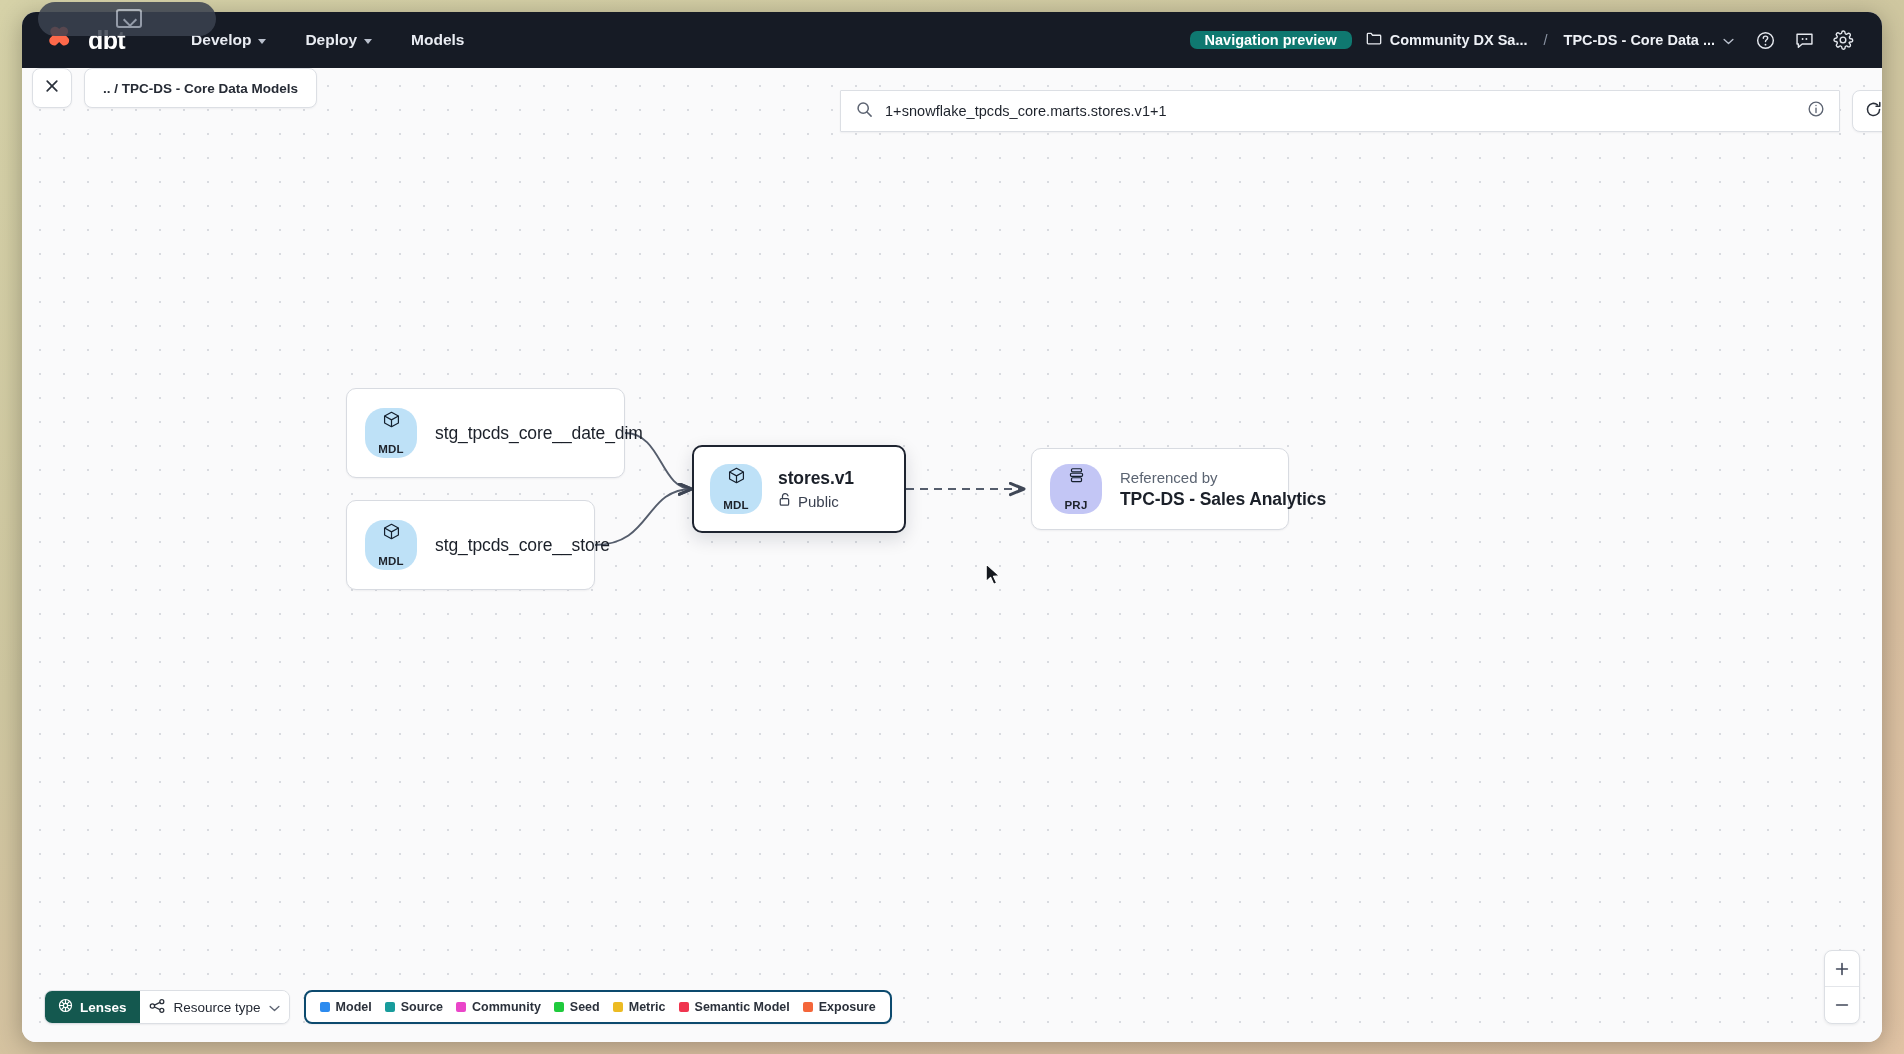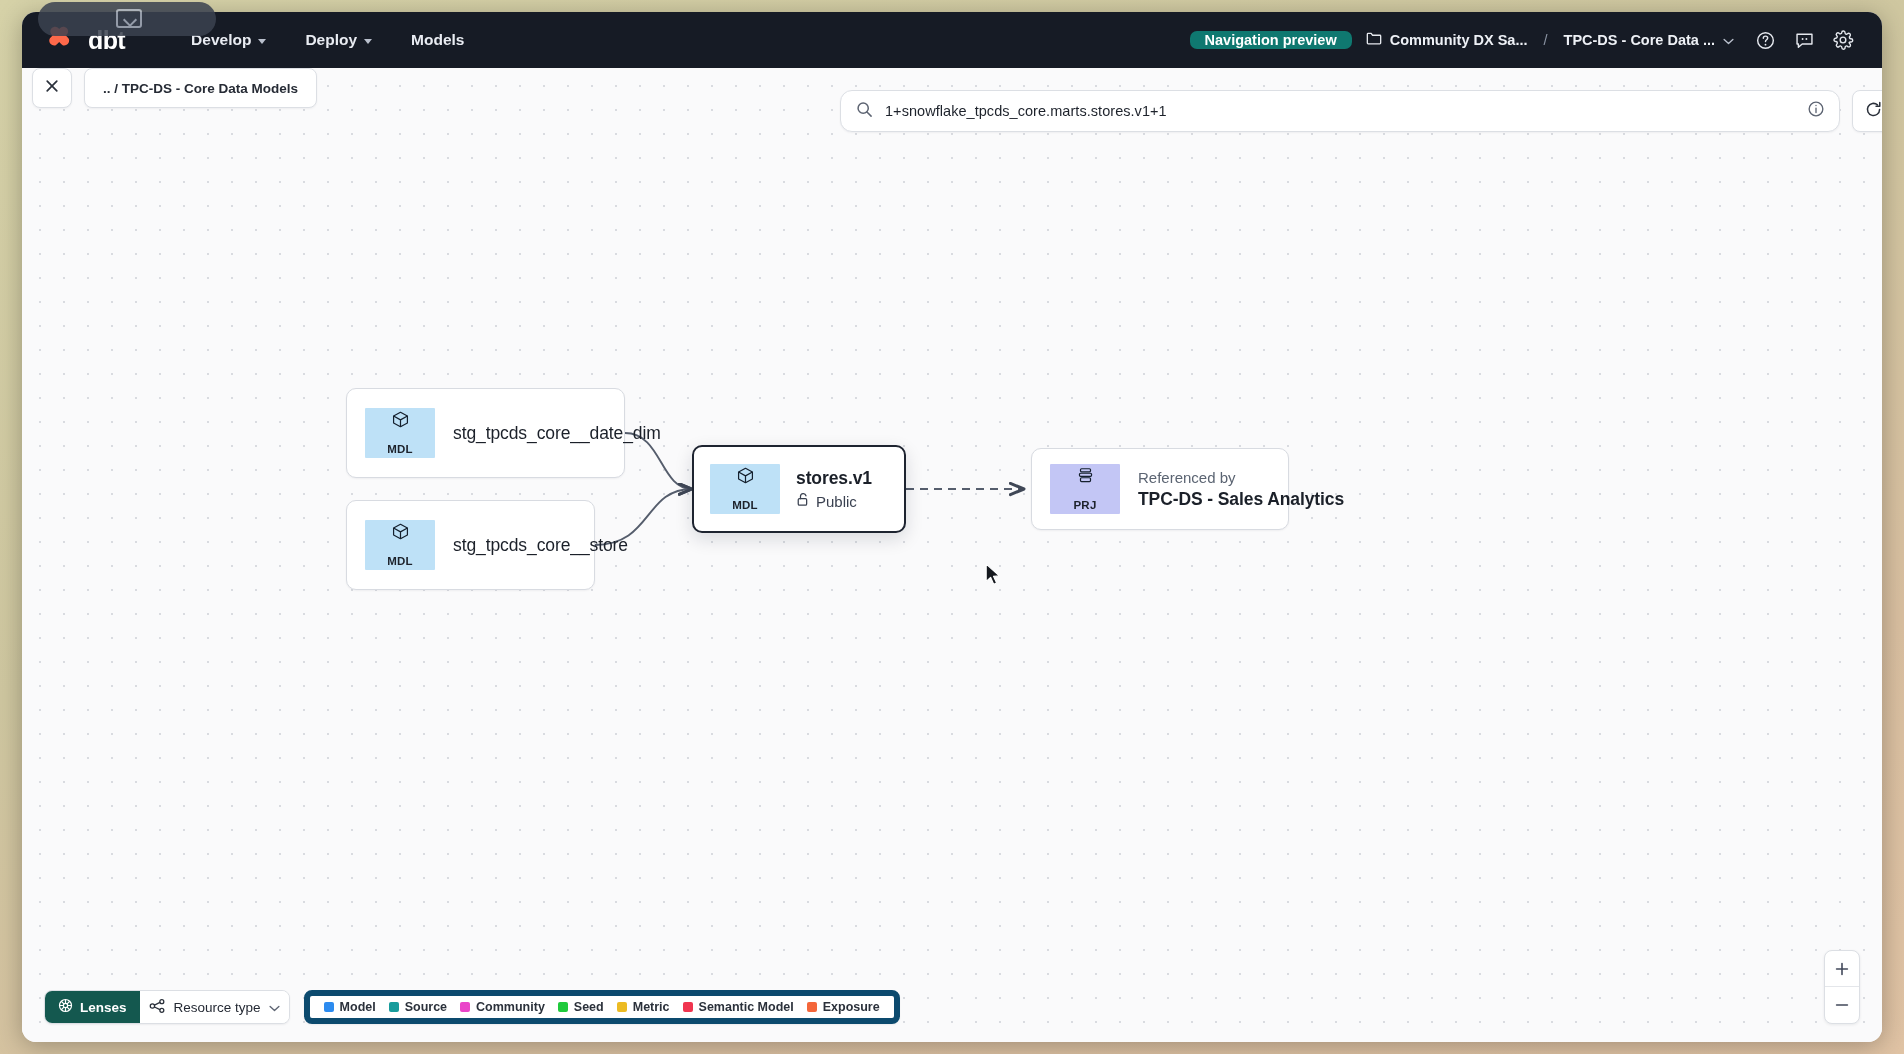--- a/index.html
+++ b/index.html
@@ -185,21 +185,21 @@
     top: 78px;
     display: flex;
     align-items: center;
     gap: 12px;
   }
   #search-field {
     width: 1000px;
     height: 42px;
     background: #ffffff;
     border: 1px solid #dcdfe4;
-    border-radius: 12px;
+    border-radius: 1px;
     display: flex;
     align-items: center;
     padding: 0 14px 0 15px;
     box-shadow: 0 1px 2px rgba(16,24,40,.05);
   }
   #search-field input {
     flex: 1;
     border: none;
     outline: none;
     font-family: "Liberation Sans", sans-serif;
@@ -238,22 +238,22 @@
     box-shadow: 0 1px 2px rgba(16,24,40,.05);
     z-index: 5;
   }
   .node.selected {
     border: 2.5px solid #1e2430;
     box-shadow: 0 6px 18px rgba(16,24,40,.14);
     z-index: 6;
   }
 
   .node-badge {
-    width: 70px; height: 50px;
-    border-radius: 1px;
+    width: 52px; height: 50px;
+    border-radius: 19px;
     display: flex;
     flex-direction: column;
     align-items: center;
     justify-content: center;
     gap: 11px;
     flex: none;
   }
   .node-badge.mdl { background: #bee1f7; }
   .node-badge.prj { background: #c3c6f5; }
   .badge-label {
@@ -324,21 +324,21 @@
     padding: 0 9px;
     font-size: 13.5px;
     color: #252a34;
     cursor: pointer;
     background: #ffffff;
   }
 
   #legend {
     height: 34px;
     background: #ffffff;
-    border: 6px solid #0c4a6e;
+    border: 2px solid #0c4a6e;
     border-radius: 8px;
     display: flex;
     gap: 13px;
     padding: 0 14px;
     box-shadow: 0 1px 2px rgba(16,24,40,.06);
   }
   .legend-item { display: flex; align-items: center; gap: 6px; }
   .legend-swatch { width: 10px; height: 10px; border-radius: 2px; flex: none; }
   .legend-label { font-size: 12.5px; color: #2b313b; font-weight: 600; white-space: nowrap; }
 

